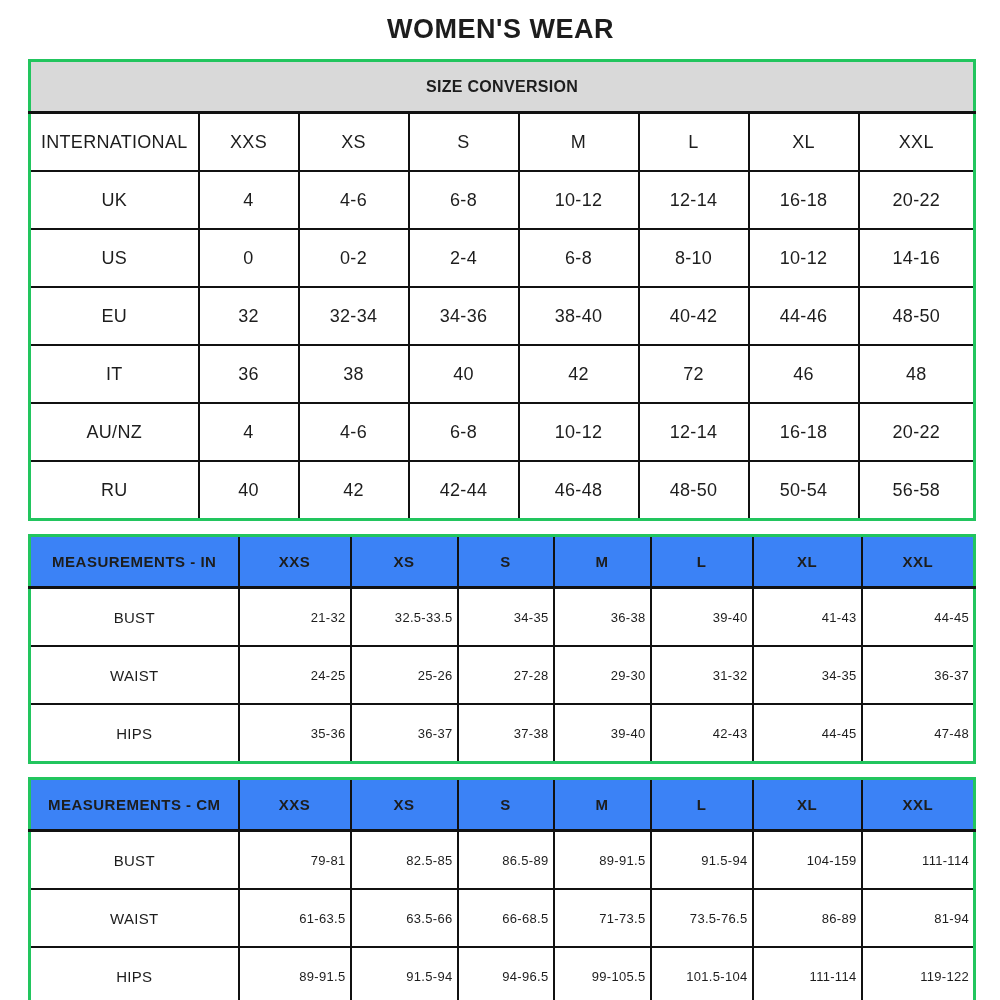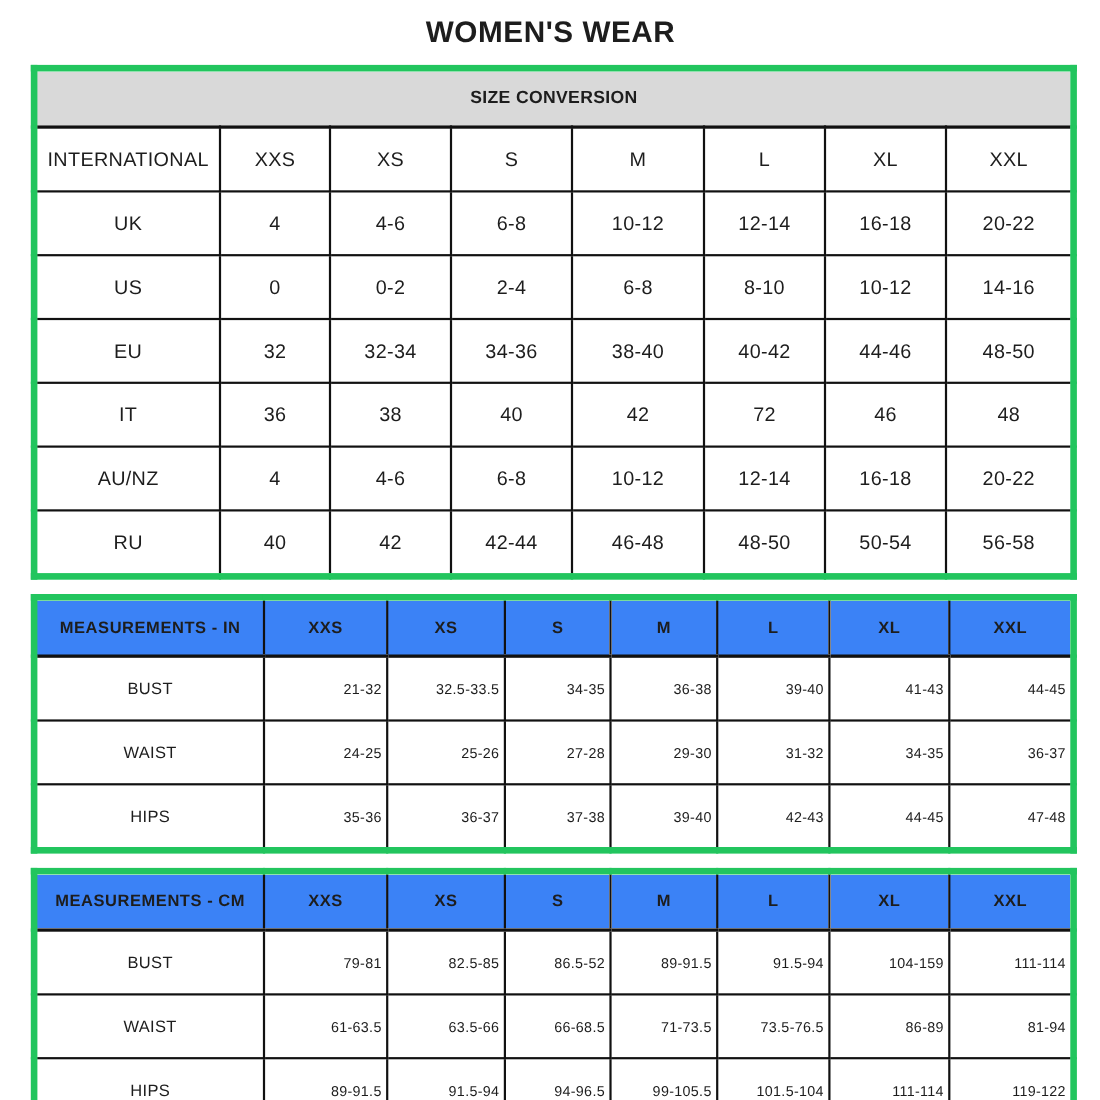--- a/index.html
+++ b/index.html
@@ -20,21 +20,21 @@
     text-align: center;
     font-size: 27px;
     font-weight: bold;
     letter-spacing: 0.5px;
     margin: 4px 0 14px 0;
   }
   table.tbl {
     border-collapse: collapse;
     width: 945px;
     table-layout: fixed;
-    border: 6px solid #22c55e;
+    border: 3px solid #22c55e;
   }
   table.tbl td {
     border: 2px solid #111111;
     text-align: center;
     vertical-align: middle;
     padding: 0 4px;
     letter-spacing: 0.3px;
     overflow: hidden;
   }
   
@@ -240,21 +240,21 @@
           <td class="hdr">S</td>
           <td class="hdr">M</td>
           <td class="hdr">L</td>
           <td class="hdr">XL</td>
           <td class="hdr">XXL</td>
         </tr>
         <tr>
           <td class="label">BUST</td>
           <td class="val">79-81</td>
           <td class="val">82.5-85</td>
-          <td class="val">86.5-52</td>
+          <td class="val">86.5-89</td>
           <td class="val">89-91.5</td>
           <td class="val">91.5-94</td>
           <td class="val">104-159</td>
           <td class="val">111-114</td>
         </tr>
         <tr>
           <td class="label">WAIST</td>
           <td class="val">61-63.5</td>
           <td class="val">63.5-66</td>
           <td class="val">66-68.5</td>

